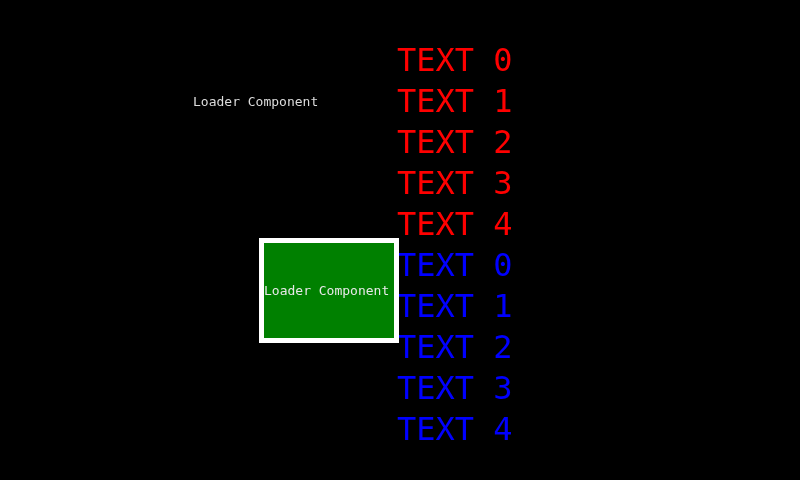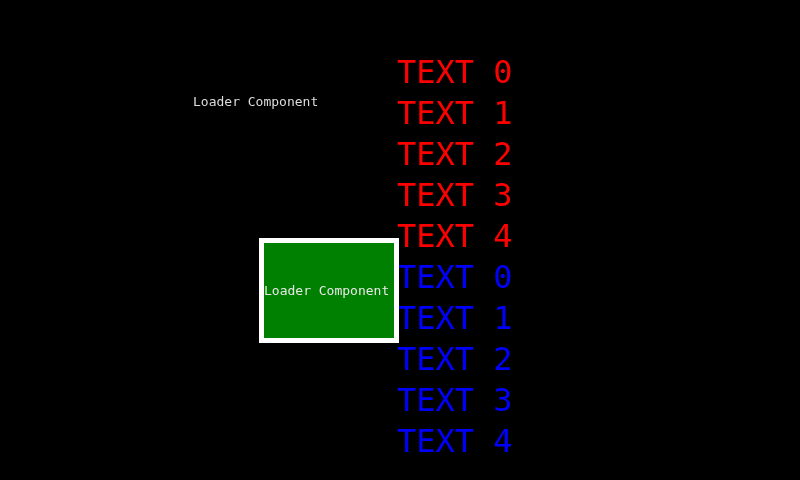--- a/index.html
+++ b/index.html
@@ -30,21 +30,21 @@
     line-height: 16px;
     letter-spacing: 0px;
     color: #dcdcdc;
     white-space: pre;
   }
 
   
   .text-col {
     position: absolute;
     left: 397px;
-    top: 52px;
+    top: 40px;
     display: block;
   }
   .text-row {
     font-family: "DejaVu Sans Mono", monospace;
     font-size: 32px;
     line-height: 41px;
     height: 41px;
     white-space: pre;
     letter-spacing: 0px;
   }

